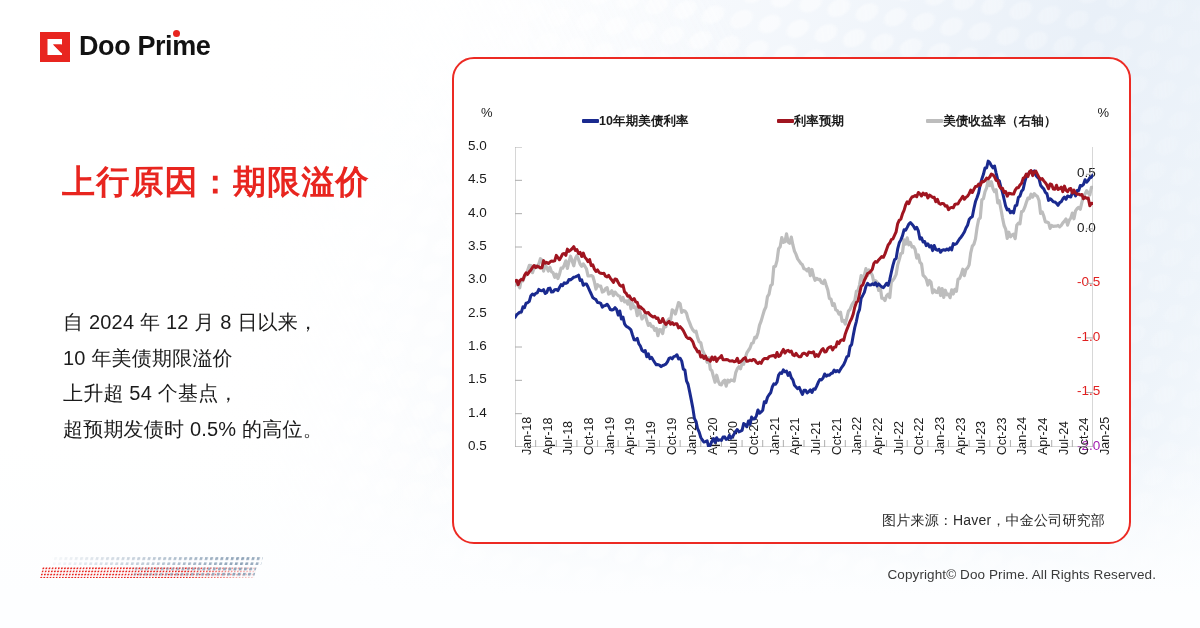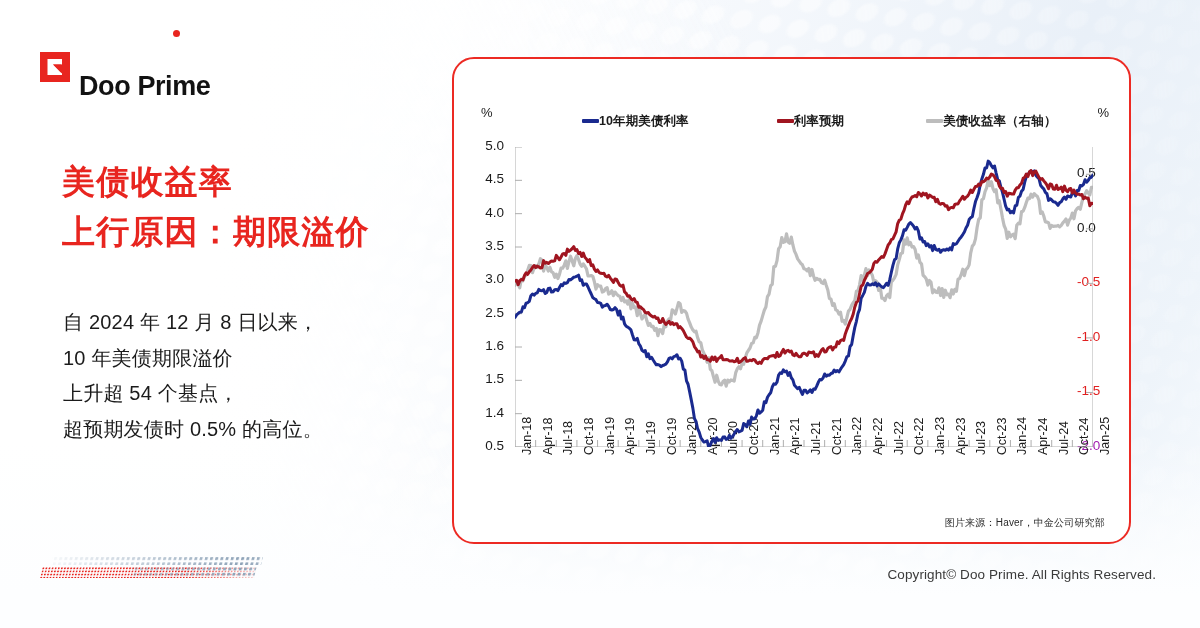--- a/index.html
+++ b/index.html
@@ -42,21 +42,21 @@
     background:linear-gradient(100deg,#ffffff 40%, rgba(255,255,255,.1) 100%);
   }
   #bg-tintB {
     position:absolute; left:0; bottom:0; width:100%; height:30%;
     background:linear-gradient(0deg,#fdfeff 18%, rgba(253,254,255,0) 100%);
   }
 
   
   #logo { position:absolute; left:40px; top:31px; display:flex; align-items:center; gap:9px; z-index:5; }
   #logo-mark { width:30px; height:30px; position:relative; }
-  #logo-text { font-size:27px; font-weight:700; color:#121212; letter-spacing:-.4px; position:relative;margin-top:40px; }
+  #logo-text { font-size:27px; font-weight:700; color:#121212; letter-spacing:-.4px; position:relative; }
   #logo-dot { position:absolute; width:7px; height:7px; border-radius:50%; background:#e8251f; right:30.5px; top:-1px; }
 
   
   #headline { position:absolute; left:62px; top:157px; z-index:5; }
   .hl-line { font-size:33px; font-weight:700; color:#e8251f; line-height:1.52; letter-spacing:1.2px; white-space:nowrap; }
   #body-copy { position:absolute; left:63px; top:305px; z-index:5; }
   .bc-line { font-size:20px; color:#1b1b1b; line-height:1.78; letter-spacing:.2px; white-space:nowrap; }
 
   
   #halftone { position:absolute; left:40px; top:552px; width:240px; height:42px; z-index:4; }
@@ -74,34 +74,34 @@
   .lg-item:nth-child(1){ margin-left:68px; }
   .lg-item:nth-child(2){ margin-left:88px; }
   .lg-item:nth-child(3){ margin-left:82px; }
   .lg-swatch { width:17px; height:3.4px; border-radius:1px; display:block; }
   .lg-label { font-size:12.5px; font-weight:700; color:#1b1b1b; white-space:nowrap; letter-spacing:.1px; }
 
   .ax-unit { position:absolute; font-size:13px; color:#1b1b1b; }
   #unit-left  { left:27px; top:46px; }
   #unit-right { right:20px; top:46px; }
 
-  .ytick { position:absolute; font-size:13.5px; text-align:right; white-space:nowrap; }
+  .ytick { position:absolute; font-size:13.5px; white-space:nowrap; }
   .ytick-l { left:14px; width:36px; color:#1b1b1b; }
   .ytick-r { right:12px; width:40px; text-align:left; }
 
   .xtick {
     position:absolute; font-size:12.5px; color:#1b1b1b; white-space:nowrap;
     transform-origin:left top; transform:rotate(-90deg);
   }
 
   #plot { position:absolute; left:61px; top:88px; width:578px; height:300px; }
 
   #source {
     position:absolute; right:24px; bottom:12px;
-    font-size:10px; color:#2a2a2a; letter-spacing:.2px; white-space:nowrap;
+    font-size:14px; color:#2a2a2a; letter-spacing:.2px; white-space:nowrap;
   }
 
   #copyright {
     position:absolute; right:44px; top:567px; z-index:5;
     font-size:13.5px; color:#3a3a3a; letter-spacing:.1px; white-space:nowrap;
   }
 </style>
 </head>
 <body>
 
@@ -119,21 +119,20 @@
       <rect x="0" y="0" width="30" height="30" fill="#e8251f"></rect>
       <path d="M7.5 7 L22 7 L22 12.5 L13 12.5 L22 21.5 L22 23 L7.5 23 Z" fill="#ffffff"></path>
       <path d="M13.2 12.6 L21.4 21.0 L21.4 12.6 Z" fill="#e8251f"></path>
     </svg>
   </span>
   <span id="logo-text">Doo Prime</span>
   <span id="logo-dot"></span>
 </div>
 
 <div id="headline">
-  <div class="hl-line">美债收益率</div>
   <div class="hl-line">上行原因：期限溢价</div>
 </div>
 
 <div id="body-copy">
   <div class="bc-line">自 2024 年 12 月 8 日以来，</div>
   <div class="bc-line">10 年美债期限溢价</div>
   <div class="bc-line">上升超 54 个基点，</div>
   <div class="bc-line">超预期发债时 0.5% 的高位。</div>
 </div>
 

